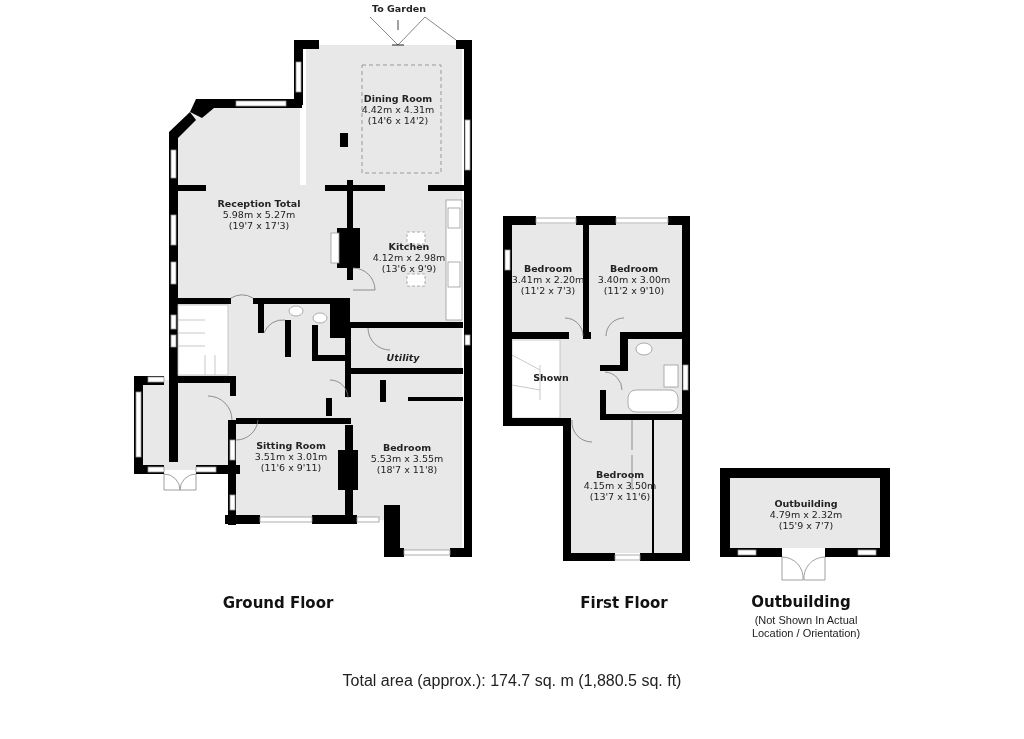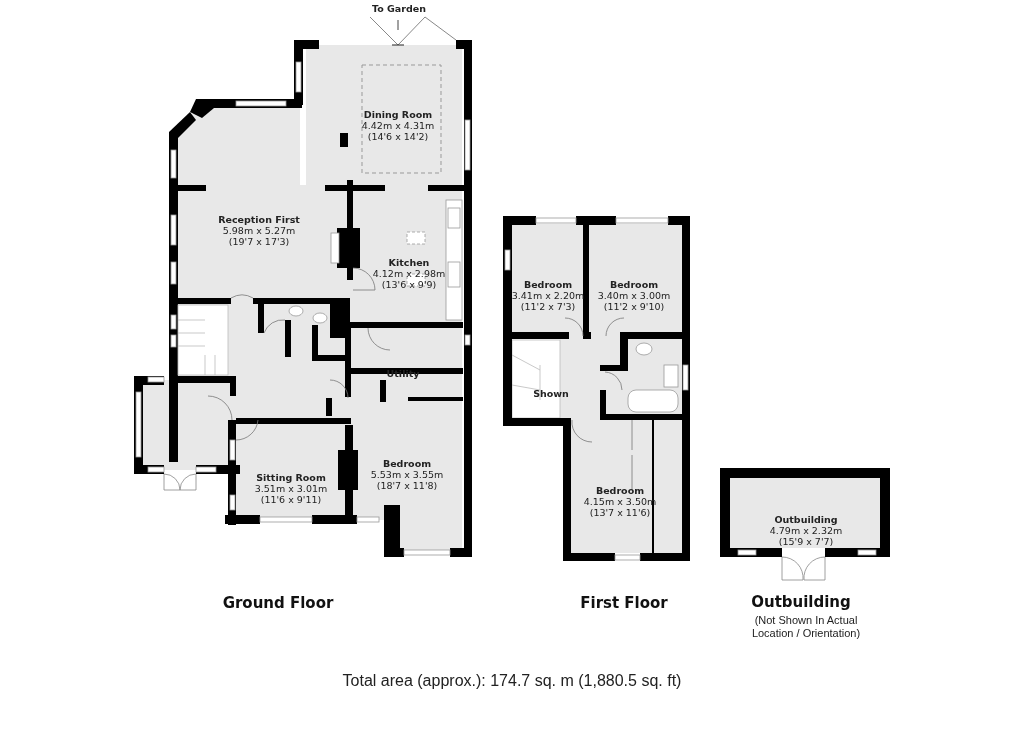--- a/index.html
+++ b/index.html
@@ -1,19 +1,19 @@
 <!DOCTYPE html>
 <html><head>
 <meta charset="utf-8">
 <style>
   html, body { margin: 0; padding: 0; background: #ffffff; }
   body { width: 1024px; height: 739px; position: relative; overflow: hidden; font-family: "DejaVu Sans", sans-serif; }
   svg.plan { position: absolute; left: 0; top: 0; }
   .lbl { position: absolute; text-align: center; color: #222; font-size: 9.5px; line-height: 11px; white-space: nowrap; transform: translateX(-50%); }
-  .lbl .nm { font-weight: bold; display: block; margin-top: 16px; }
+  .lbl .nm { font-weight: bold; display: block; }
   .lbl .d { display: block; }
   .floor-title { position: absolute; font-weight: bold; font-size: 15px; color: #111; white-space: nowrap; transform: translateX(-50%); }
   .note { position: absolute; font-family: "Liberation Sans", sans-serif; font-size: 11px; color: #222; text-align: center; line-height: 13px; transform: translateX(-50%); white-space: nowrap; }
   .total { position: absolute; left: 512px; top: 670px; transform: translateX(-50%); font-family: "Liberation Sans", sans-serif; font-size: 16px; color: #222; text-align: center; line-height: 21px; white-space: nowrap; }
   .garden { position: absolute; left: 399px; top: 3px; transform: translateX(-50%); font-weight: bold; font-size: 9.5px; color: #222; }
 </style>
 </head>
 <body>
 
 <svg class="plan" width="1024" height="739" viewBox="0 0 1024 739">
@@ -217,33 +217,33 @@
 </svg>
 
 <div class="garden">To Garden</div>
 
 <div class="lbl" style="left:398px;top:93px;">
   <span class="nm">Dining Room</span>
   <span class="d">4.42m x 4.31m</span>
   <span class="d">(14'6 x 14'2)</span>
 </div>
 <div class="lbl" style="left:259px;top:198px;">
-  <span class="nm">Reception First</span>
+  <span class="nm">Reception Total</span>
   <span class="d">5.98m x 5.27m</span>
   <span class="d">(19'7 x 17'3)</span>
 </div>
 <div class="lbl" style="left:409px;top:241px;">
   <span class="nm">Kitchen</span>
   <span class="d">4.12m x 2.98m</span>
   <span class="d">(13'6 x 9'9)</span>
 </div>
-<div class="lbl" style="left:403px;top:352px;">
+<div class="lbl" style="left:403px;top:352px;font-style:italic;">
   <span class="nm">Utility</span>
 </div>
-<div class="lbl" style="left:291px;top:456px;">
+<div class="lbl" style="left:291px;top:440px;">
   <span class="nm">Sitting Room</span>
   <span class="d">3.51m x 3.01m</span>
   <span class="d">(11'6 x 9'11)</span>
 </div>
 <div class="lbl" style="left:407px;top:442px;">
   <span class="nm">Bedroom</span>
   <span class="d">5.53m x 3.55m</span>
   <span class="d">(18'7 x 11'8)</span>
 </div>
 

